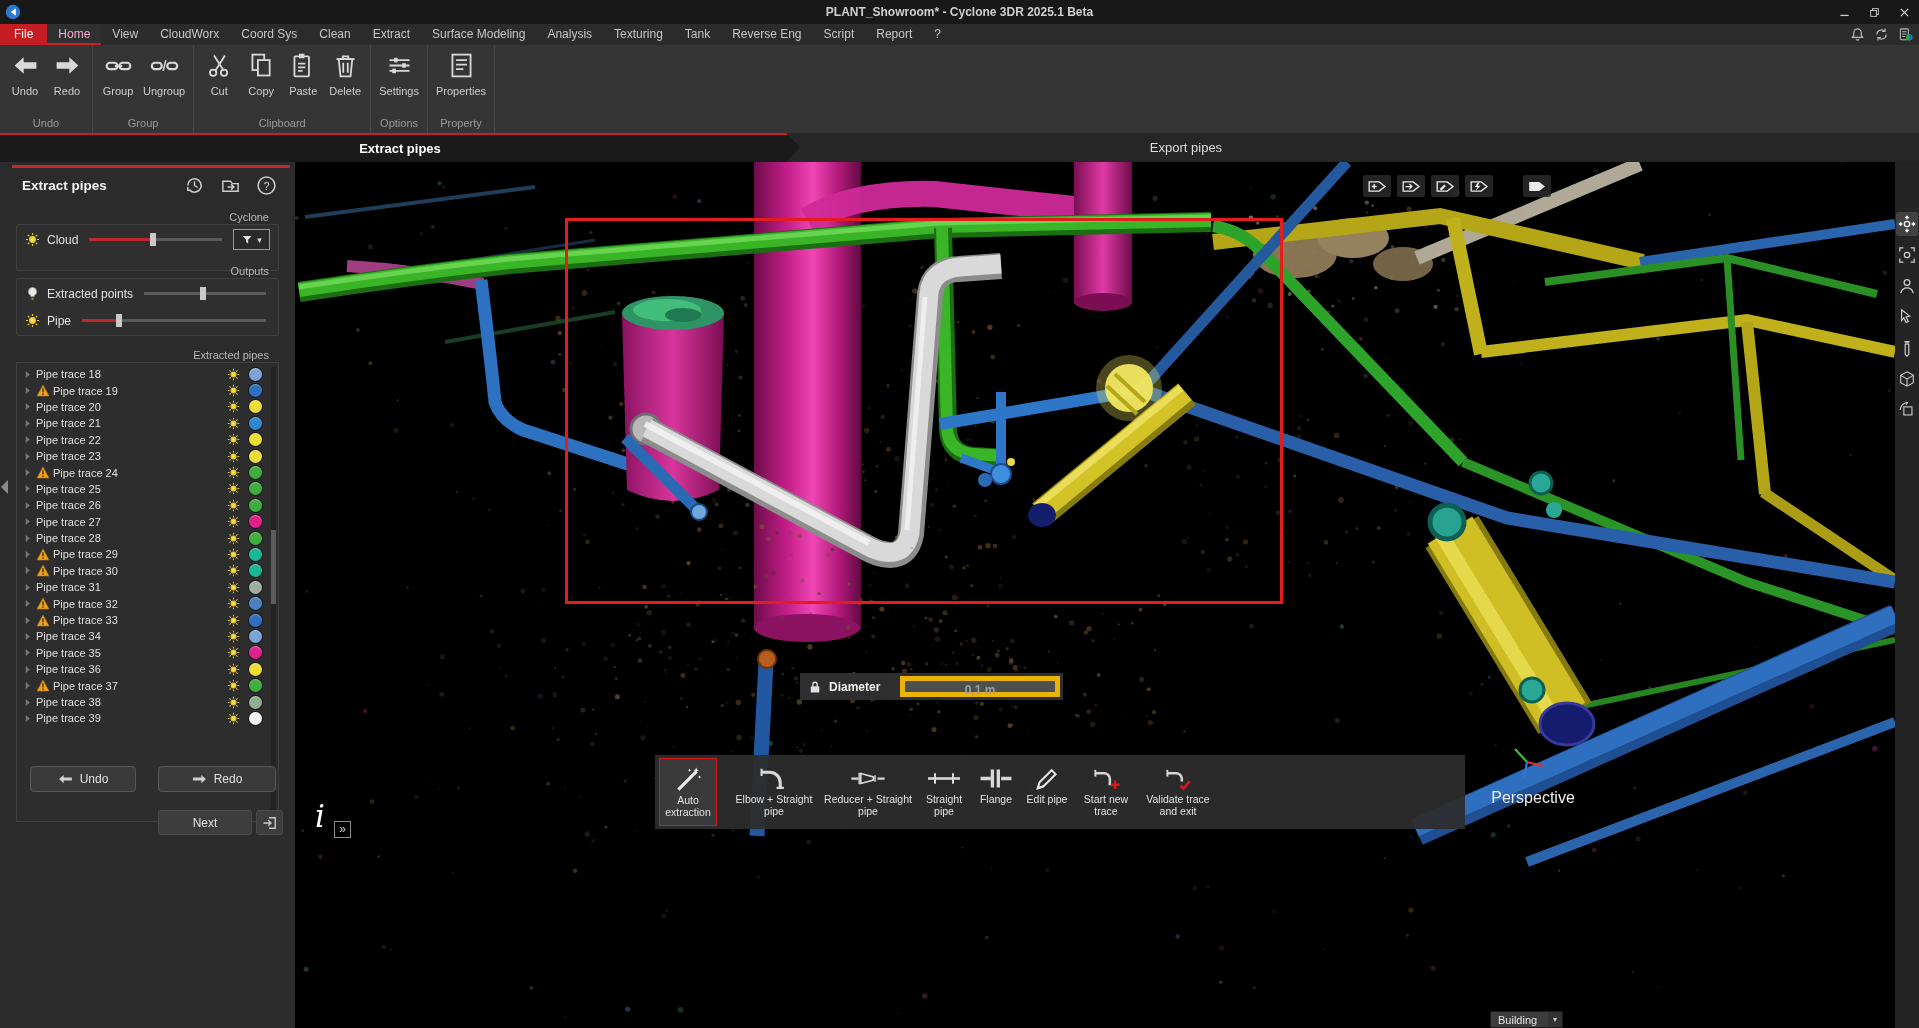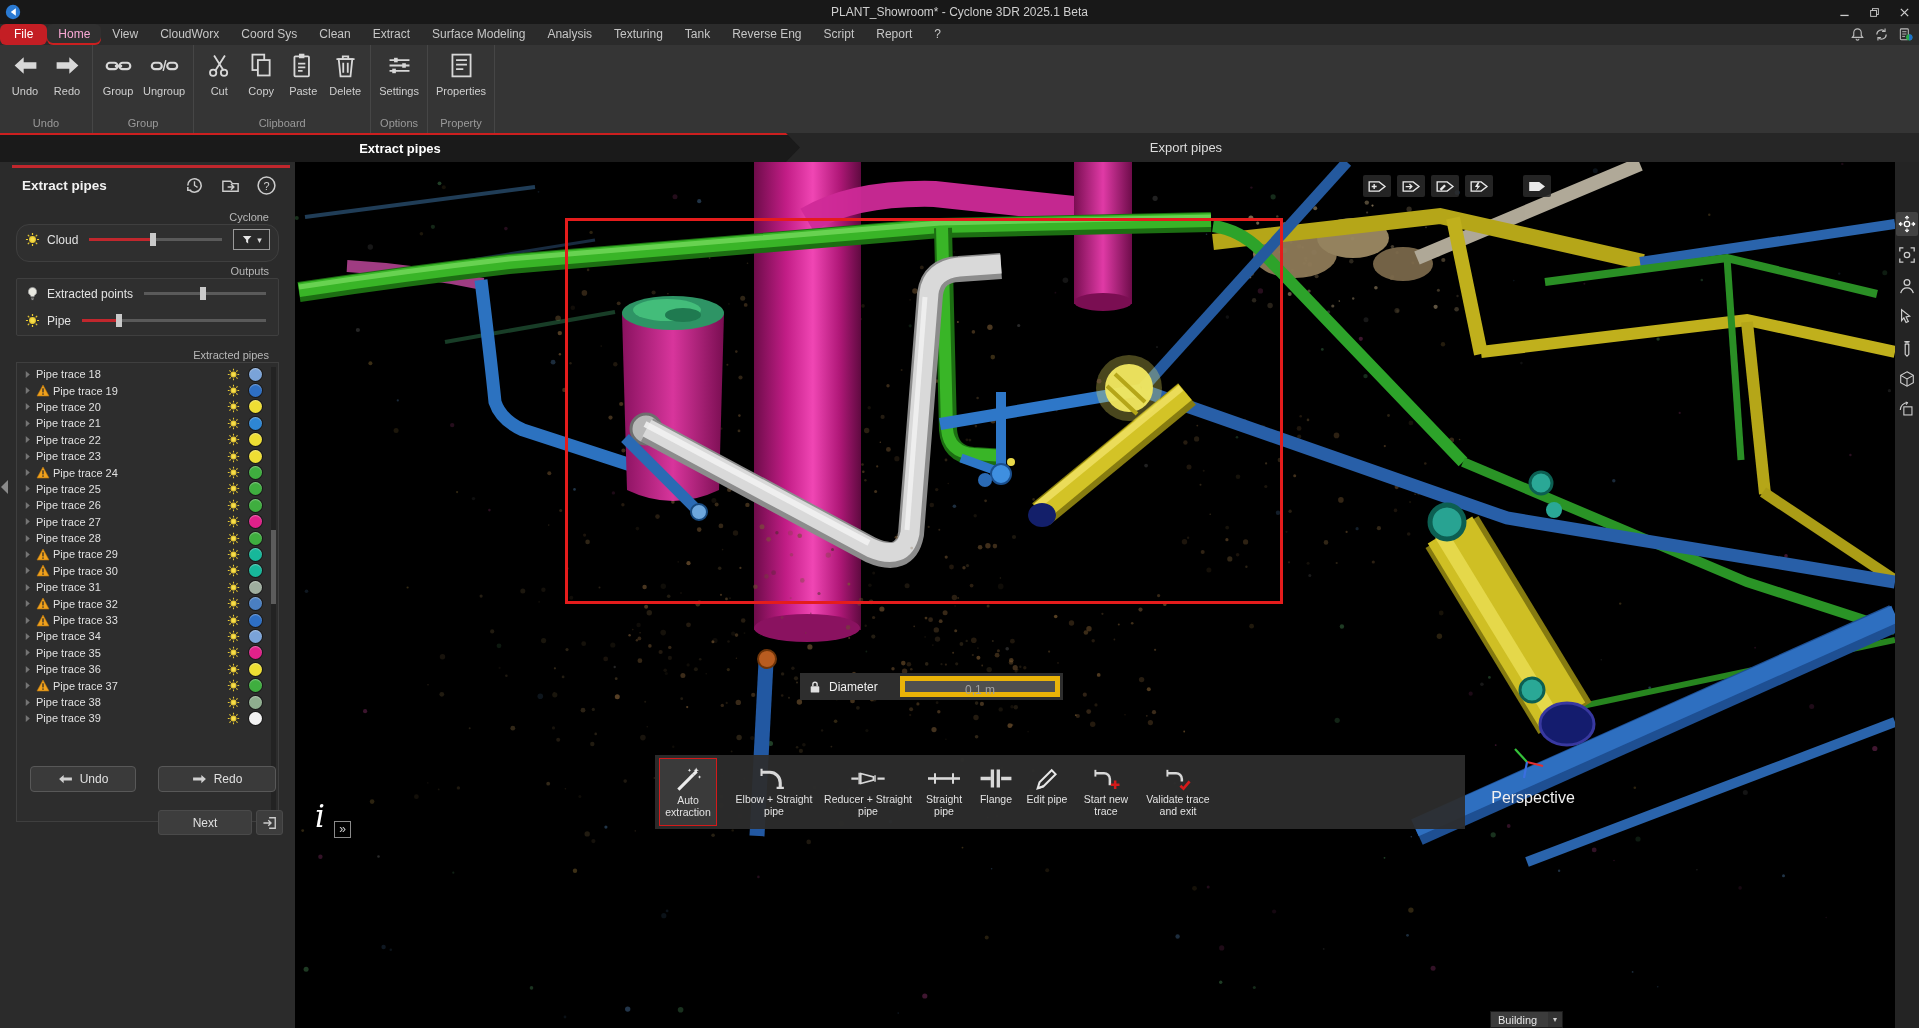--- a/index.html
+++ b/index.html
@@ -2,30 +2,30 @@
 <html><head>
 <meta charset="utf-8">
 <style>
   * { margin:0; padding:0; box-sizing:border-box; }
   html,body { width:1919px; height:1028px; overflow:hidden; }
   body { background:#1f1f1f; font-family:"Liberation Sans",sans-serif; color:#ddd; position:relative; }
   .icn { display:inline-flex; align-items:center; justify-content:center; }
   .icn svg { width:100%; height:100%; display:block; }
 
   
-  .titlebar { position:absolute; top:0; left:0; right:0; height:24px; background:#181818; }
+  .titlebar { position:absolute; top:0; left:0; right:0; height:24px; background:#181818;font-weight:bold; }
   .app-icon { position:absolute; left:5px; top:4px; width:16px; height:16px; }
   .tb-title { position:absolute; left:0; right:0; top:0; height:24px; line-height:24px; text-align:center; font-size:12px; color:#cfcfcf; }
   .win-btns { position:absolute; right:0; top:0; display:flex; height:24px; }
   .win-btn { width:30px; height:24px; display:flex; align-items:center; justify-content:center; }
   .win-btn .icn { width:11px; height:11px; }
 
   
   .menubar { position:absolute; top:24px; left:0; right:0; height:21px; background:#2b2b2b; display:flex; }
-  .menu-item { padding:0 11px; line-height:21px; font-size:12px; color:#c6c6c6; white-space:nowrap;border-radius:6px; }
+  .menu-item { padding:0 11px; line-height:21px; font-size:12px; color:#c6c6c6; white-space:nowrap; }
   .menu-item.file { background:#c41e24; color:#fff; padding:0 14px; }
   .menu-item.active { color:#f9a8d4; box-shadow:inset 0 -2px 0 #cc1f1f; background:#303030; }
   .menubar-right { position:absolute; right:6px; top:0; height:21px; display:flex; align-items:center; gap:9px; }
   .menubar-right .icn { width:15px; height:15px; }
 
   
   .ribbon { position:absolute; top:45px; left:0; right:0; height:88px; background:#353535; display:flex; }
   .ribbon-group { display:flex; flex-direction:column; border-right:1px solid #464646; padding:2px 4px 0 4px; }
   .rg-buttons { display:flex; flex:1; align-items:flex-start; }
   .ribbon-btn { min-width:42px; padding:4px 4px 2px; display:flex; flex-direction:column; align-items:center; gap:5px; color:#cfcfcf; font-size:11px; }
@@ -81,21 +81,21 @@
   
   .viewport { position:absolute; left:295px; top:162px; width:1600px; height:866px; background:#000; overflow:hidden; }
   .viewport svg.scene { position:absolute; left:0; top:0; }
   .vp-tags { position:absolute; left:1068px; top:13px; display:flex; gap:6px; }
   .vp-tag { width:28px; height:22px; background:rgba(42,42,42,.85); border-radius:2px; display:flex; align-items:center; justify-content:center; }
   .vp-tag .icn { width:21px; height:15px; }
   .vp-tag.sep { margin-left:24px; }
   .red-rect { position:absolute; left:270px; top:56px; width:718px; height:386px; border:3px solid #e51c1c; }
 
   .opt-dialog { position:absolute; left:505px; top:511px; width:263px; background:rgba(50,50,50,.96); }
-  .od-row1 { display:flex; align-items:center; height:27px; background:#2e2e2e; padding-left:9px; gap:8px; }
+  .od-row1 { display:flex; align-items:center; height:27px; background:#2e2e2e; padding-left:9px; gap:8px;font-weight:bold; }
   .od-row1 .icn { width:12px; height:14px; }
   .od-label { font-size:12px; color:#f0f0f0; }
   .od-input { margin-left:auto; margin-right:3px; width:160px; height:21px; background:#4f4f4f; border:5px solid #eab308; text-align:center; line-height:19px; font-size:12px; color:#a0a0a0; }
   .od-check { display:flex; align-items:center; height:25px; padding-left:9px; gap:8px; font-size:12px; color:#ececec; }
   .cb { width:13px; height:13px; border:1px solid #c4c4c4; display:flex; align-items:center; justify-content:center; font-size:12px; font-weight:bold; color:#d41a1a; }
   .cb.checked { background:#f2f2f2; border-color:#e0e0e0; }
 
   .pipe-toolbar { position:absolute; left:360px; top:593px; width:810px; height:74px; background:rgba(45,45,45,.94); display:flex; align-items:stretch; padding:3px 4px; gap:3px; }
   .pt-btn { display:flex; flex-direction:column; align-items:center; padding-top:5px; color:#e2e2e2; font-size:10.5px; line-height:1.18; text-align:center; }
   .pt-btn .pt-ic { height:30px; display:flex; align-items:center; }
@@ -363,21 +363,21 @@
       <span class="icn">
           <svg viewBox="0 0 22 22">
             <circle cx="11" cy="11" r="8.8" fill="none" stroke="#ccc" stroke-width="1.6"></circle>
             <text x="11" y="15.2" font-size="11.5" fill="#ccc" text-anchor="middle" font-family="Liberation Sans, sans-serif">?</text>
           </svg>
         </span>
     </span>
   </div>
 
   <div class="group-label" style="top:49px;">Cyclone</div>
-  <div class="group-box" style="top:62px; height:38px;border-radius:13px;">
+  <div class="group-box" style="top:62px; height:47px;">
     <div class="io-row">
       <span class="icn io-ic">
           <svg viewBox="0 0 16 16">
             <g stroke="#e8c832" stroke-width="1.3">
               <circle cx="8" cy="8" r="3" fill="#f5dd4a"></circle>
               <path d="M8 1v2.2M8 12.8V15M1 8h2.2M12.8 8H15M3 3l1.6 1.6M11.4 11.4 13 13M13 3l-1.6 1.6M4.6 11.4 3 13"></path>
             </g>
           </svg>
         </span>
       <span class="io-label">Cloud</span>

